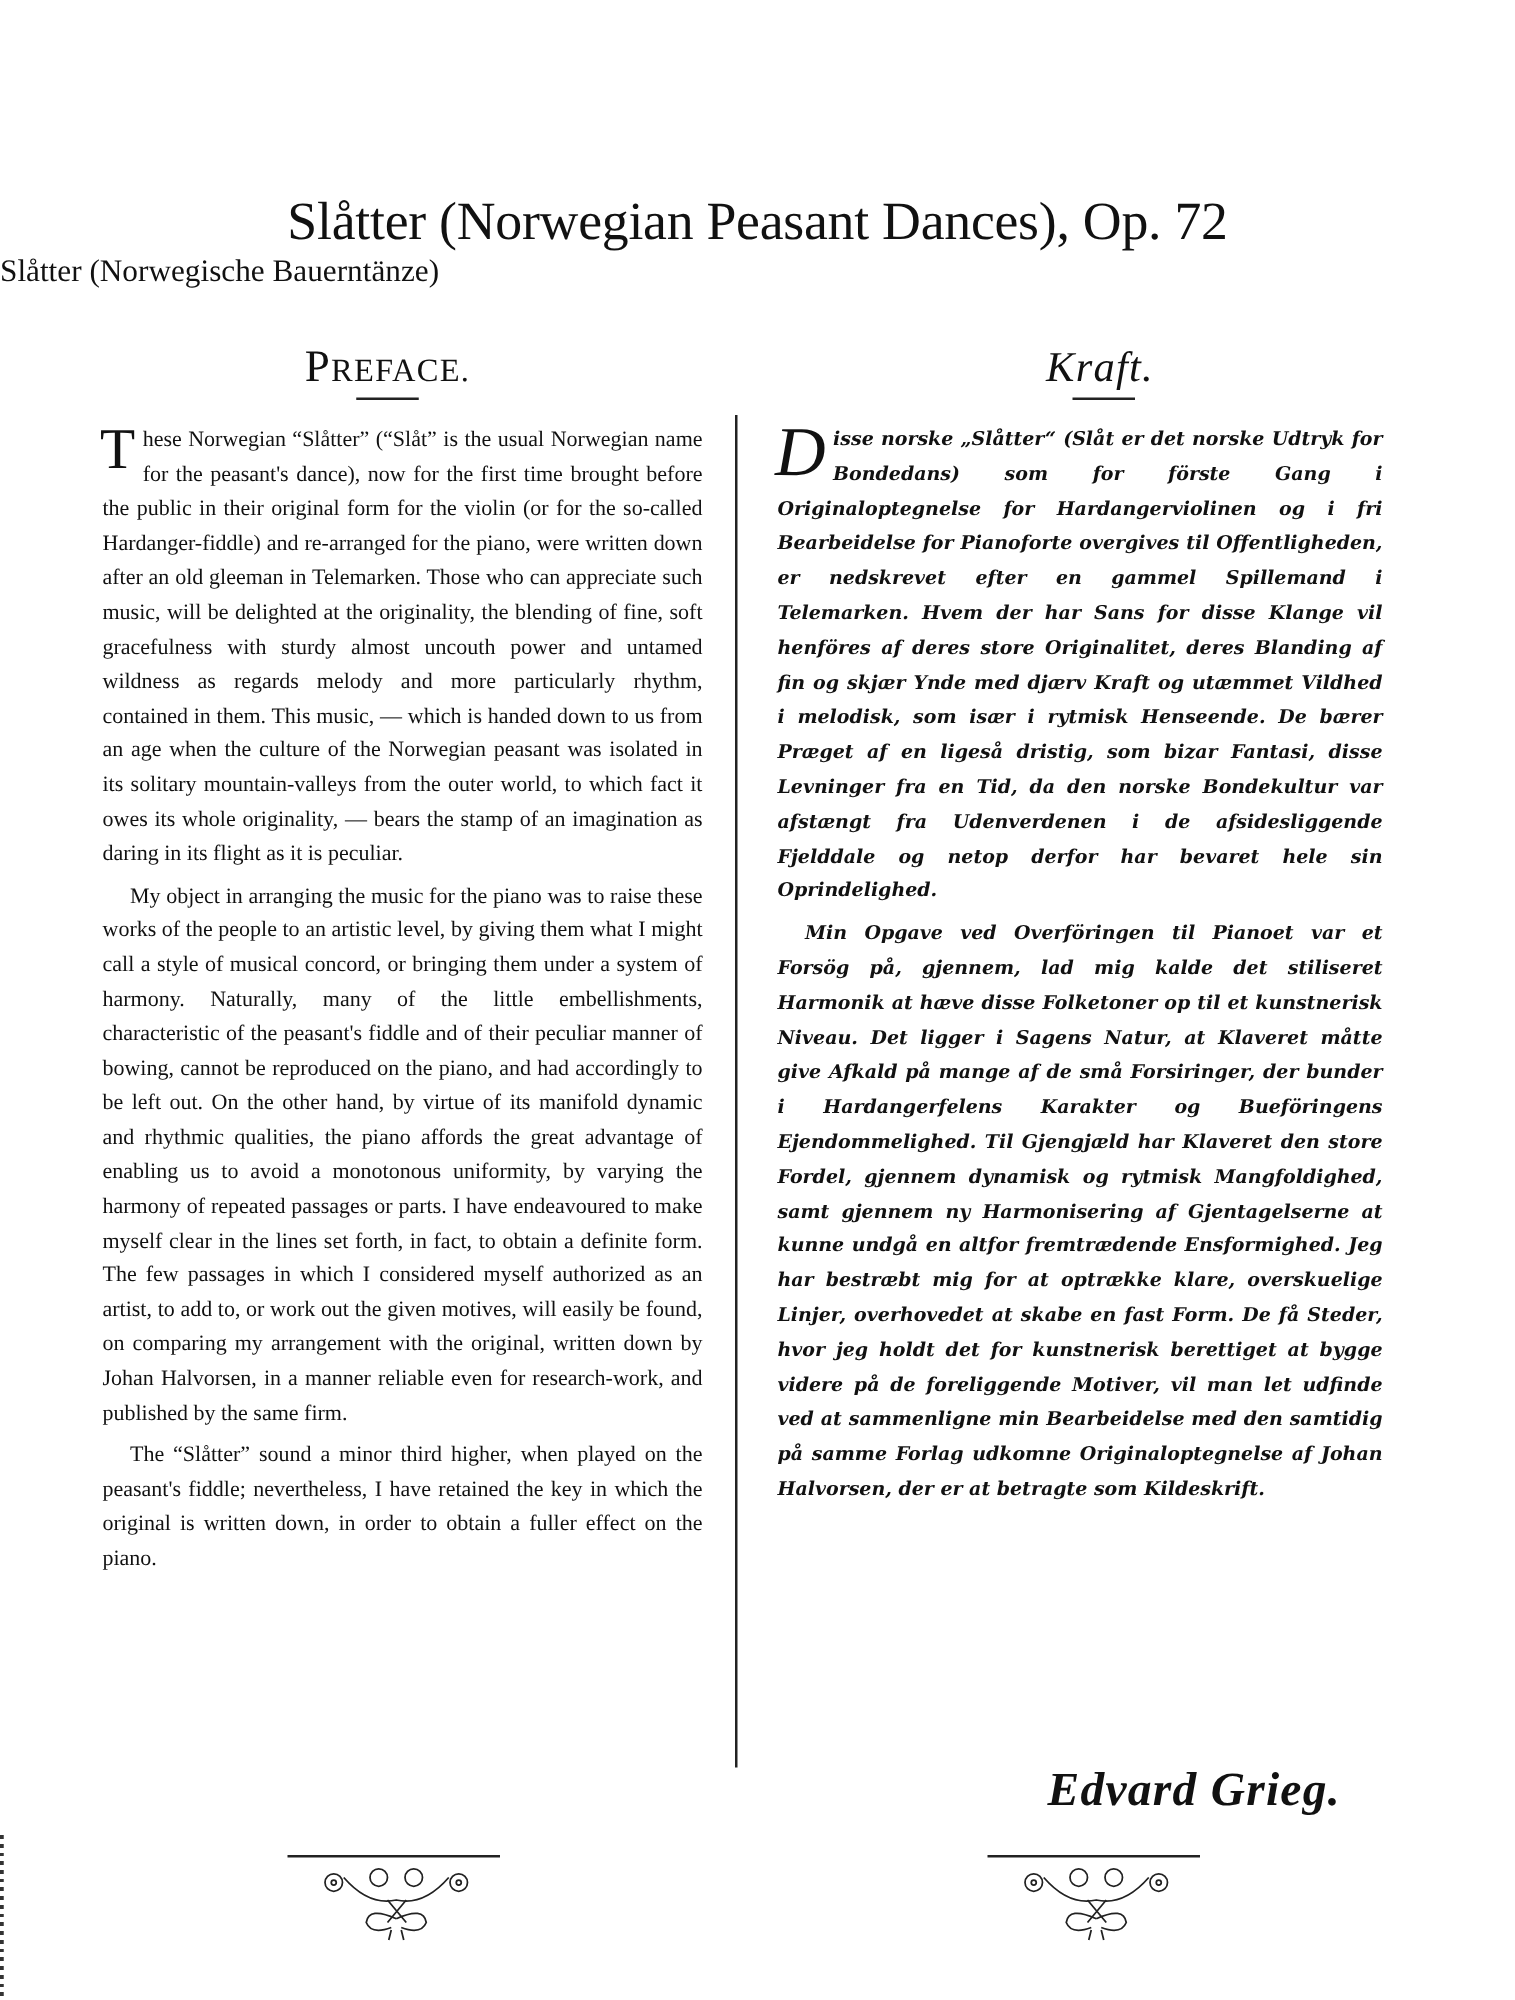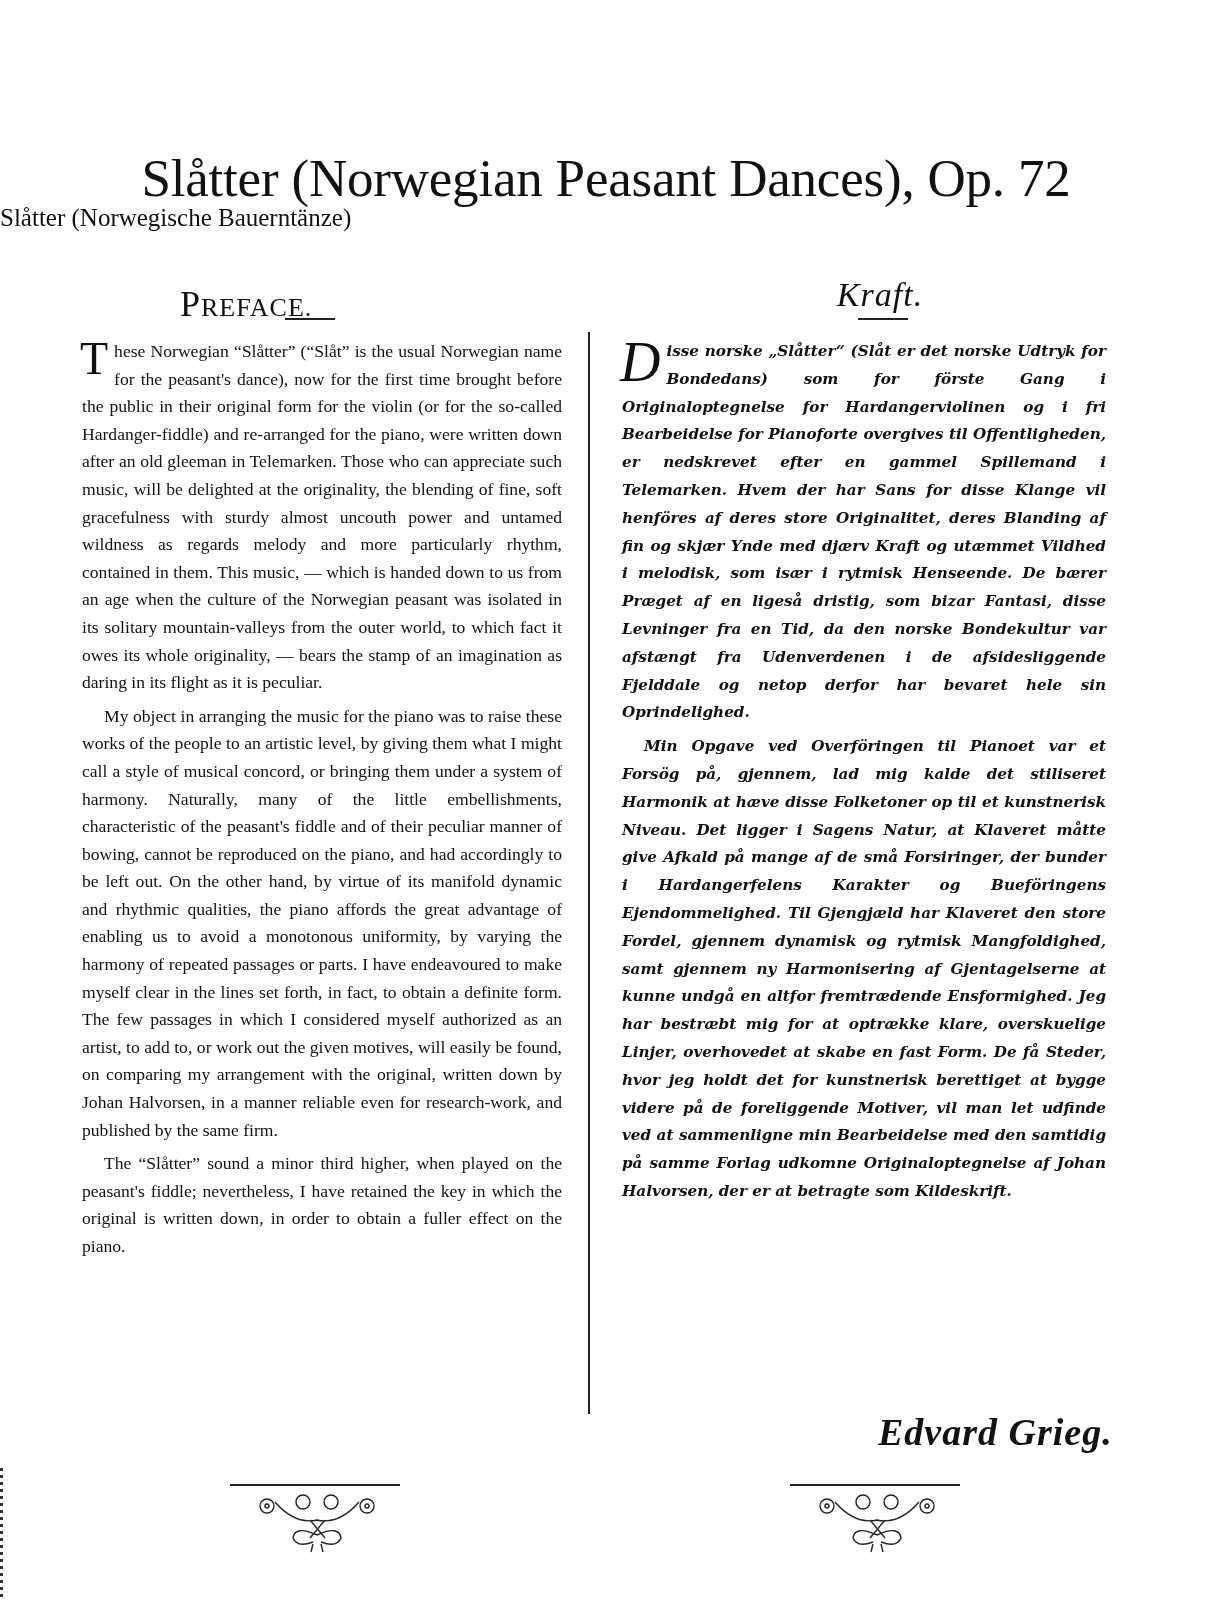--- a/index.html
+++ b/index.html
@@ -1,37 +1,37 @@
 <!DOCTYPE html>
 <html><head>
 <meta charset="utf-8">
 <style>
   html, body { margin: 0; padding: 0; background: #ffffff; }
   body { width: 1212px; height: 1600px; position: relative; overflow: hidden; color: #111; }
   .page { position: absolute; left: 0; top: 0; width: 1212px; height: 1600px; }
   .title { position: absolute; left: 0; width: 1212px; top: 152px; text-align: center;
-    font-family: "Liberation Serif", "DejaVu Serif", serif; font-size: 53px; line-height: 52px; letter-spacing: -0.2px; }
+    font-family: "Liberation Serif", "DejaVu Serif", serif; font-size: 43px; line-height: 52px; letter-spacing: -0.2px; }
   .subtitle { position: absolute; left: 0; width: 1212px; top: 203px; text-align: left;
     font-family: "Liberation Serif", "DejaVu Serif", serif; font-size: 25px; line-height: 30px; }
-  .heading-en { position: absolute; left: 180px; width: 260px; top: 283px; text-align: left;
+  .heading-en { position: absolute; left: 180px; width: 260px; top: 272px; text-align: center;
     font-family: "Liberation Serif", serif; font-size: 26px; letter-spacing: 1px; font-variant: small-caps; }
   .heading-en .cap { font-size: 36px; }
   .heading-no { position: absolute; left: 760px; width: 240px; top: 276px; text-align: center;
     font-family: "Liberation Serif", serif; font-style: italic; font-size: 34px; letter-spacing: 1px; }
   .rule { position: absolute; height: 2px; background: #222; }
   .col { position: absolute; top: 338px; }
   .col-en { left: 82px; width: 480px; font-family: "Liberation Serif", "DejaVu Serif", serif; font-size: 17.6px; line-height: 27.6px; text-align: justify; }
   .col-no { left: 622px; width: 484px; font-family: "DejaVu Serif", "Liberation Serif", serif; font-style: italic; font-weight: bold; font-size: 15.2px; line-height: 27.8px; text-align: justify; }
   .col p { margin: 0 0 6px 0; text-indent: 22px; }
   .col p.first { text-indent: 0; }
   .dropcap { float: left; font-size: 46px; line-height: 38px; margin: 2px 6px 0 -2px; font-weight: normal; }
   .col-en .dropcap { font-family: "Liberation Serif", serif; font-style: normal; }
   .col-no .dropcap { font-family: "Liberation Serif", serif; font-style: italic; font-size: 56px; line-height: 44px; }
   .vline { position: absolute; left: 588px; top: 332px; width: 1.5px; height: 1082px; background: #222; }
-  .signature { position: absolute; left: 878px; top: 1410px; font-family: "Liberation Serif", serif; font-style: italic; font-weight: bold; font-size: 38px; letter-spacing: 1px; }
+  .signature { position: absolute; left: 838px; top: 1410px; font-family: "Liberation Serif", serif; font-style: italic; font-weight: bold; font-size: 38px; letter-spacing: 1px; }
   .ornament { position: absolute; width: 180px; height: 80px; }
   .edge { position: absolute; left: 0; top: 1468px; width: 3px; height: 130px;
     background: repeating-linear-gradient(to bottom, #333 0 3px, transparent 3px 7px); }
 </style>
 </head>
 <body>
 
 <div class="page">
 
   <div class="title">Slåtter (Norwegian Peasant Dances), Op. 72</div>

